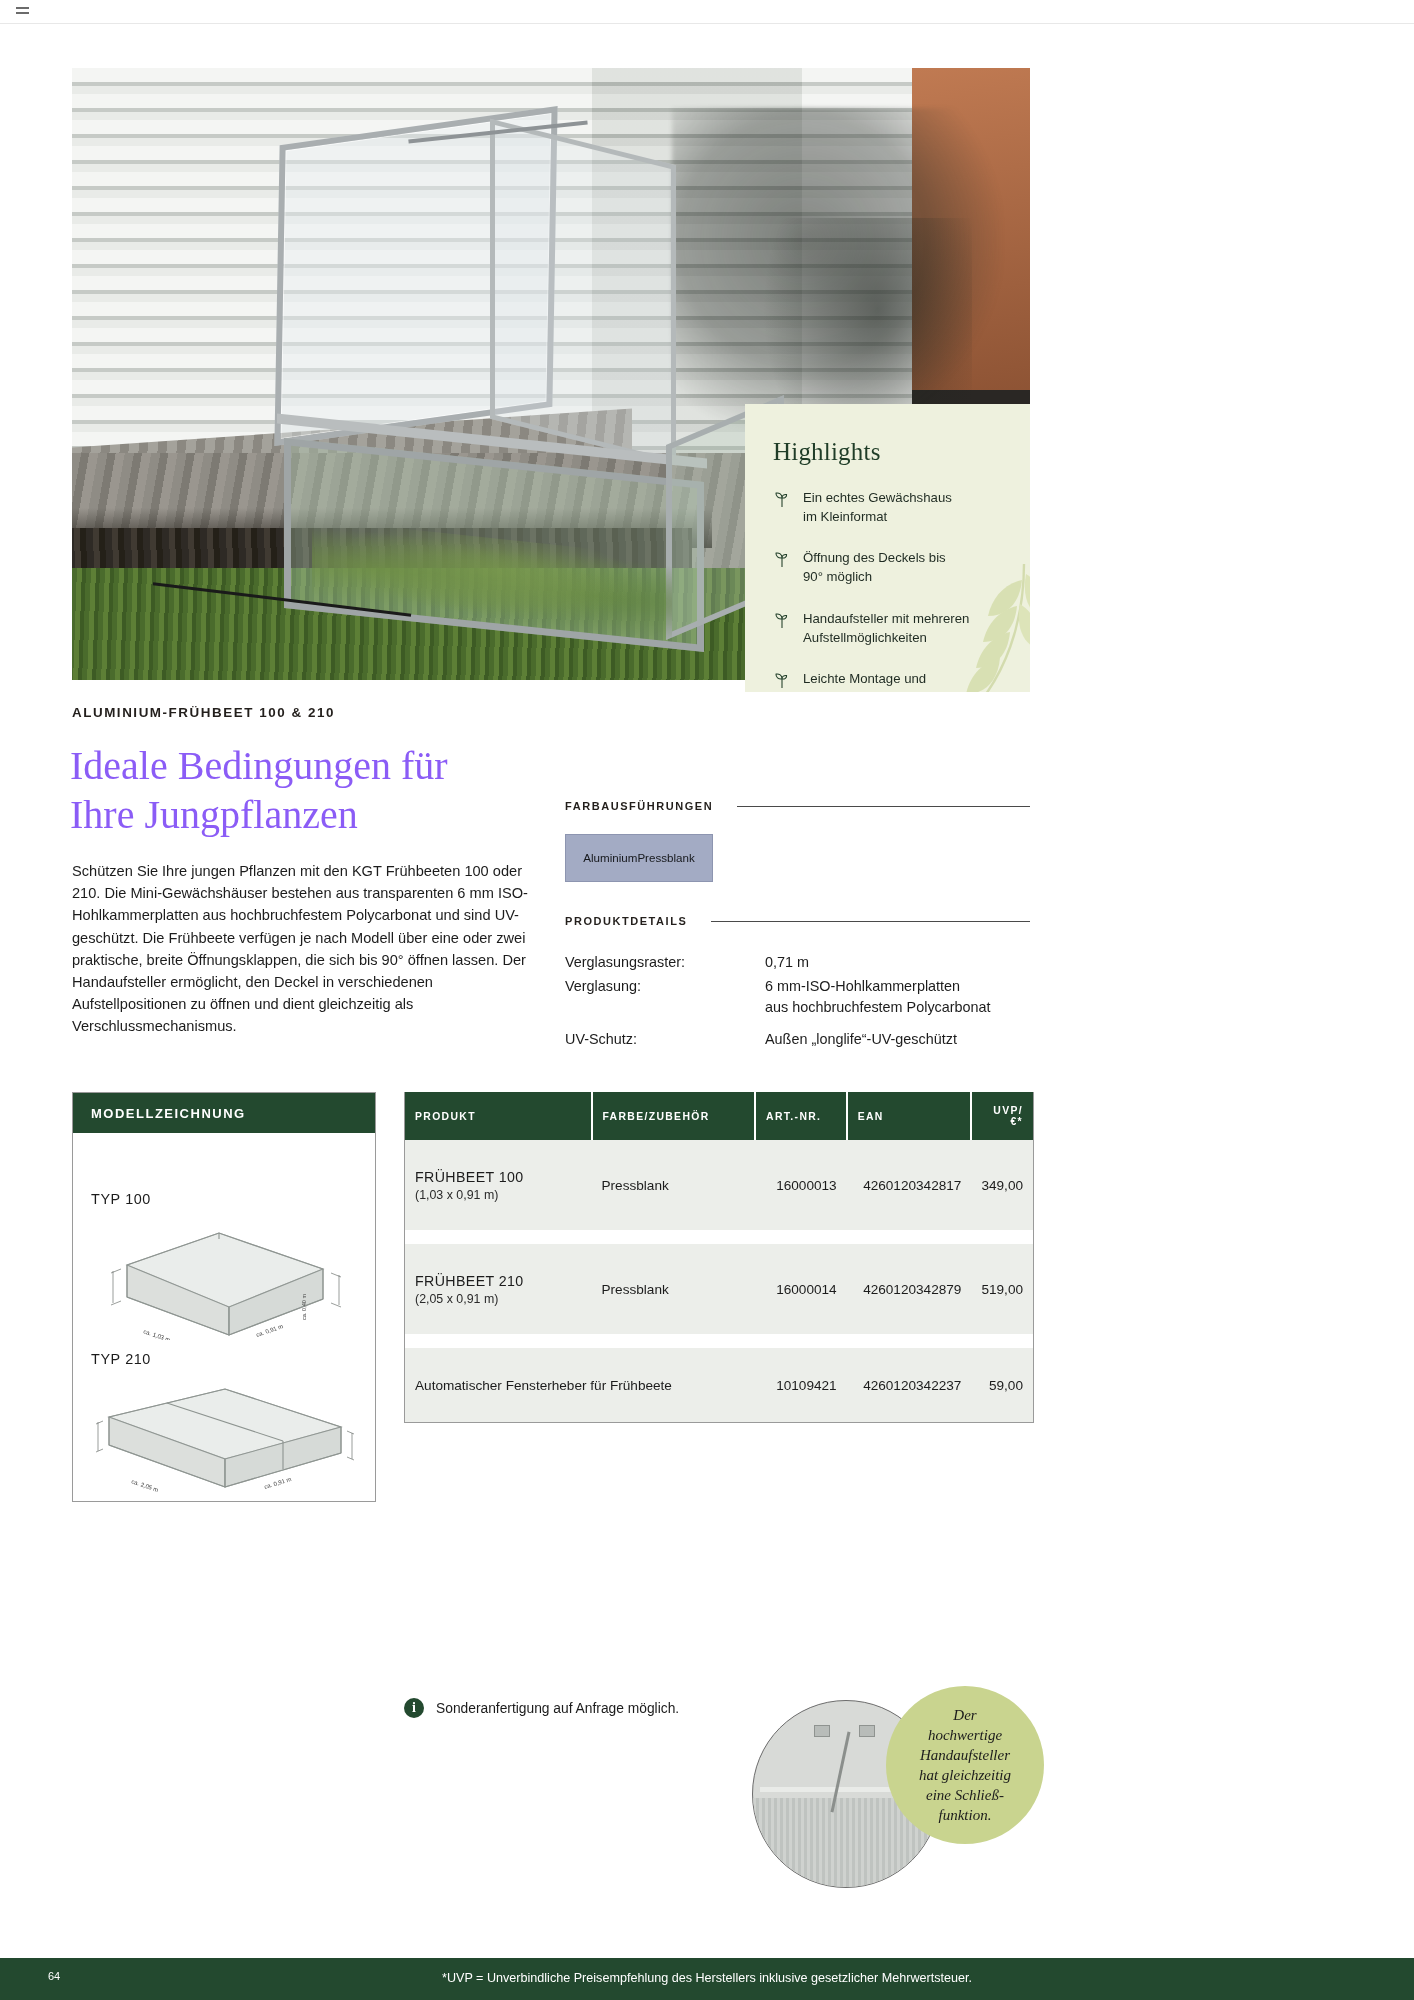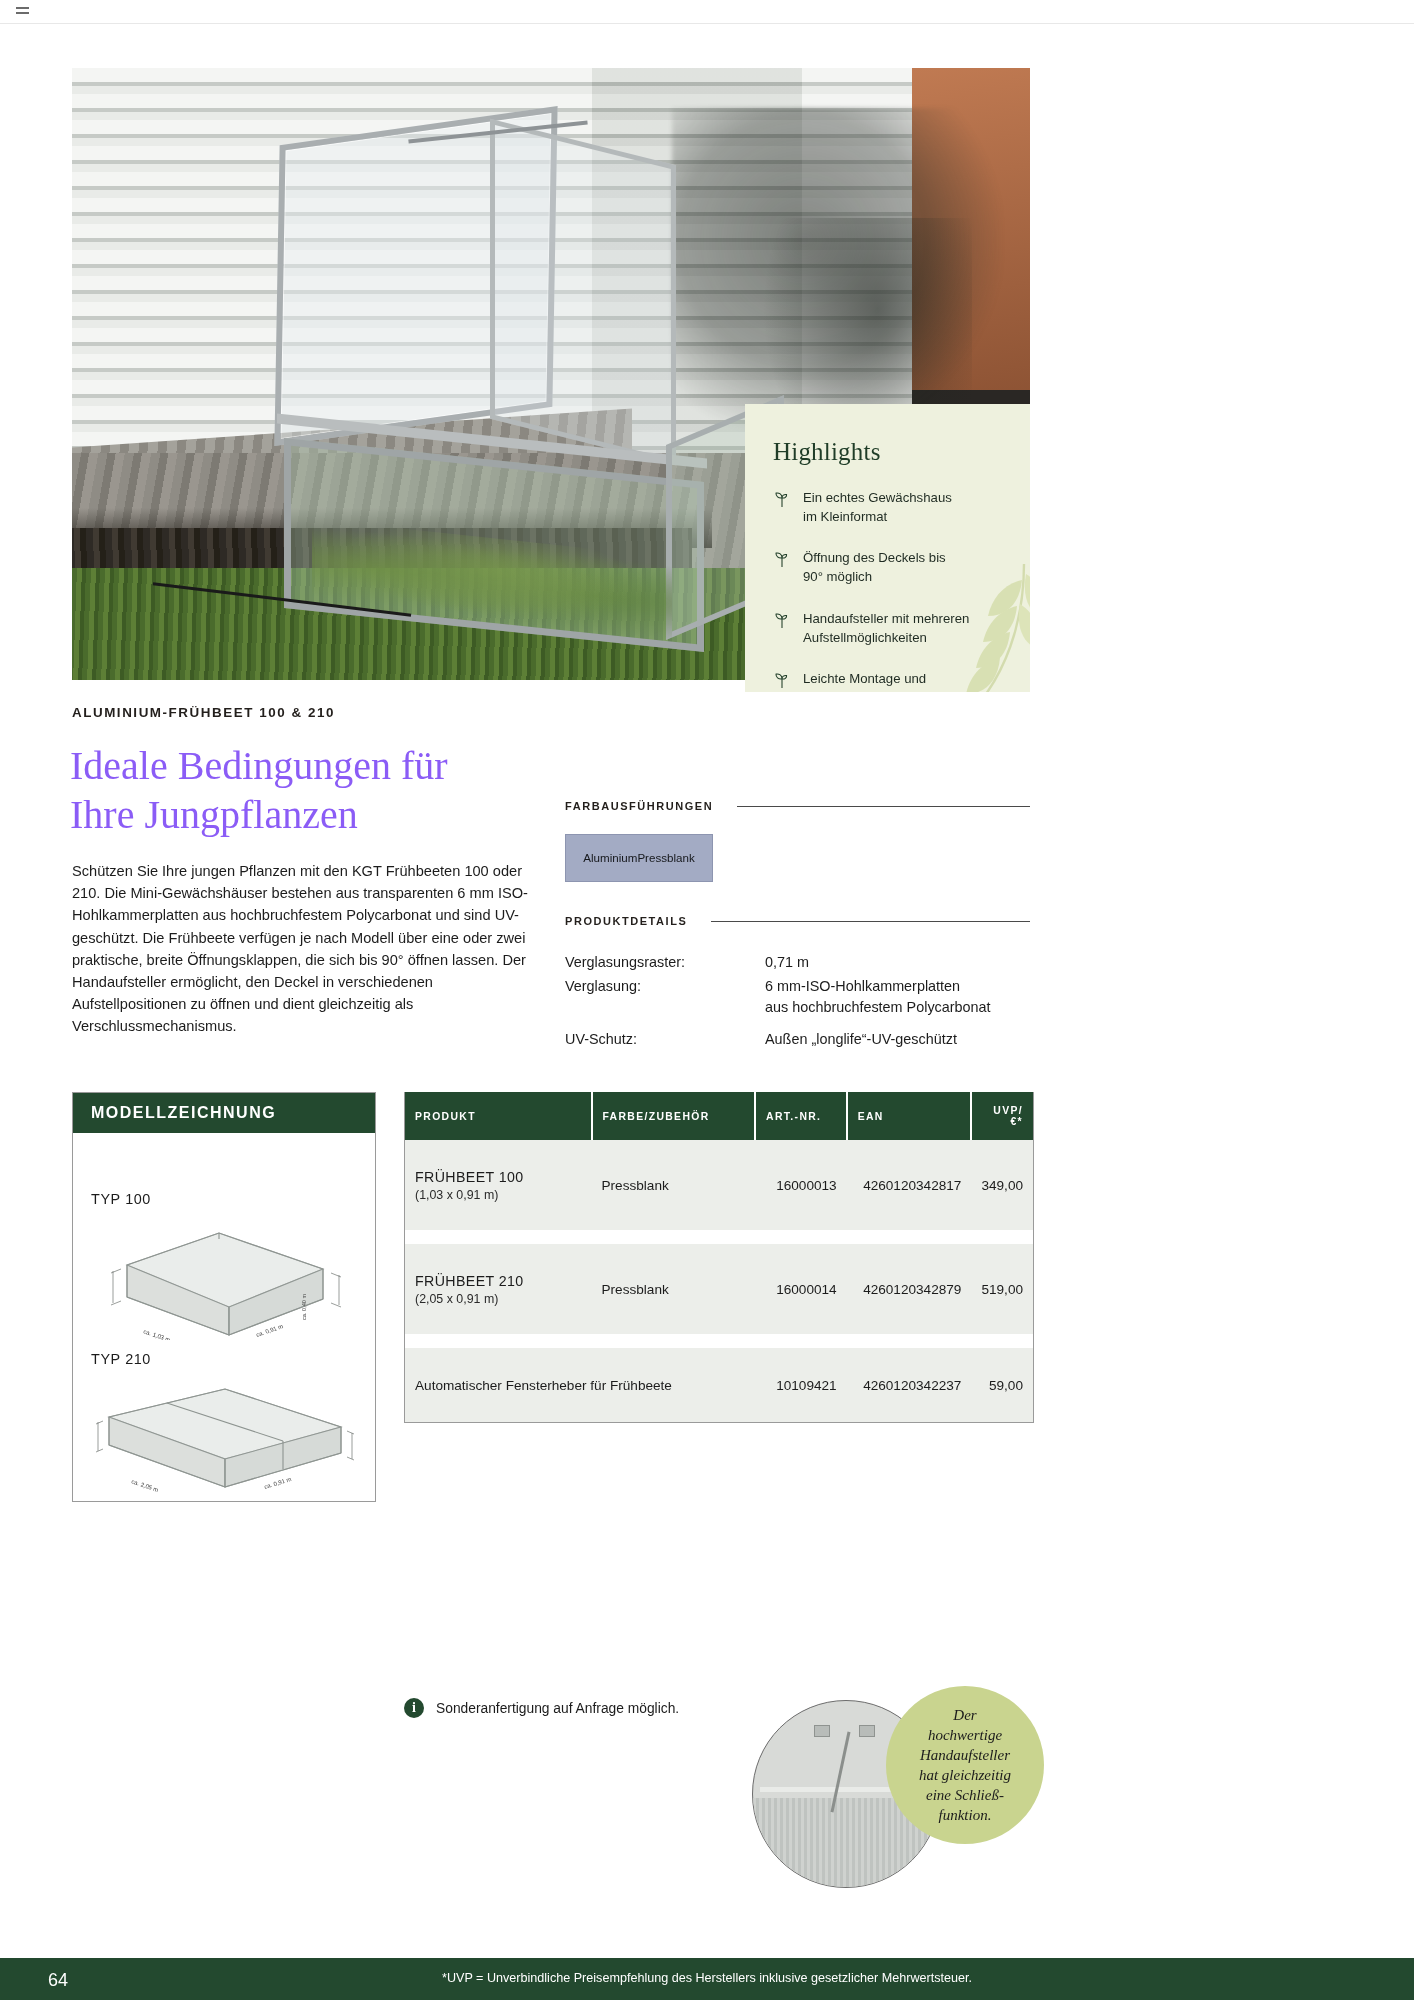--- a/index.html
+++ b/index.html
@@ -208,21 +208,21 @@
   .pd-table td.k { width: 200px; }
 
   
   .mz {
     position: absolute; left: 72px; top: 1092px; width: 304px; height: 410px;
     border: 1px solid #9a9a9a; background: #fff;
   }
   .mz-head {
     height: 40px; background: #23492f; color: #fff;
     display: flex; align-items: center; padding-left: 18px;
-    font-size: 16px; letter-spacing: 1.5px; font-weight: 600; text-align: right;
+    font-size: 13px; letter-spacing: 1.5px; font-weight: 600; text-align: right;
   }
   .mz-body { position: relative; height: 369px; }
   .mz-cap {
     position: absolute; font-size: 14.4px; letter-spacing: .6px; color: #1c1c1c;
   }
   .mz-svg { position: absolute; }
 
   
   .ptable {
     position: absolute; left: 404px; top: 1092px; width: 630px;
@@ -289,21 +289,21 @@
     padding: 0 14px;
   }
 
   
   .footer {
     position: absolute; left: 0; bottom: 0; width: 1414px; height: 42px;
     background: #23492f;
   }
   .footer .pg {
     position: absolute; left: 48px; top: 12px;
-    color: #ffffff; font-size: 18px;
+    color: #ffffff; font-size: 11px;
   }
   .footer .fnote {
     position: absolute; left: 0; top: 13px; width: 100%;
     text-align: center; color: #ffffff; font-size: 12.6px;
   }
 </style>
 </head>
 <body>
 
 <div class="topbar">

